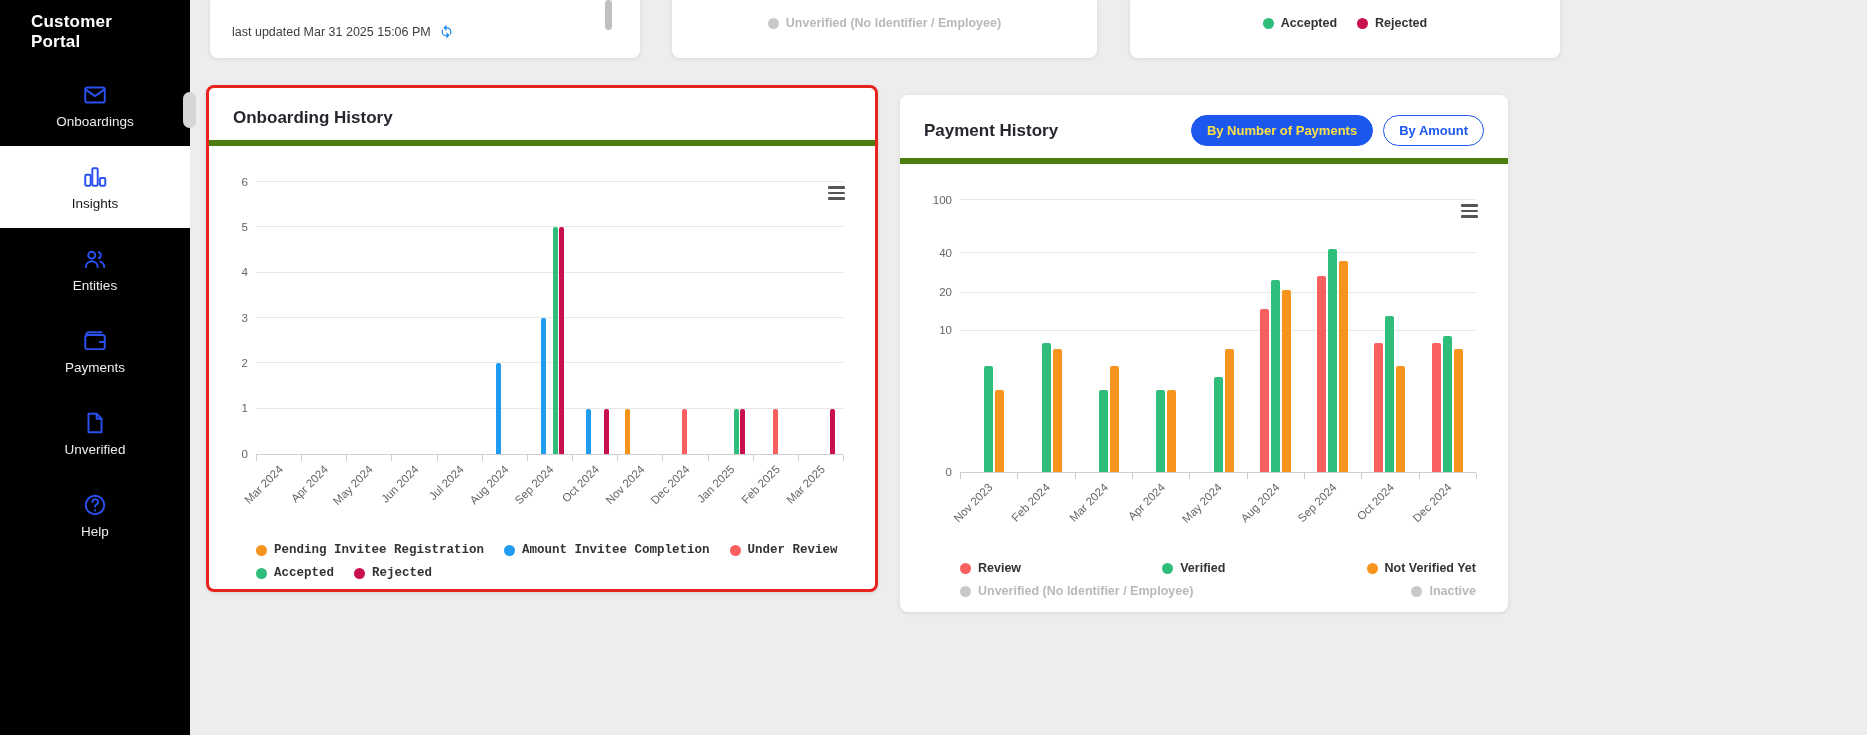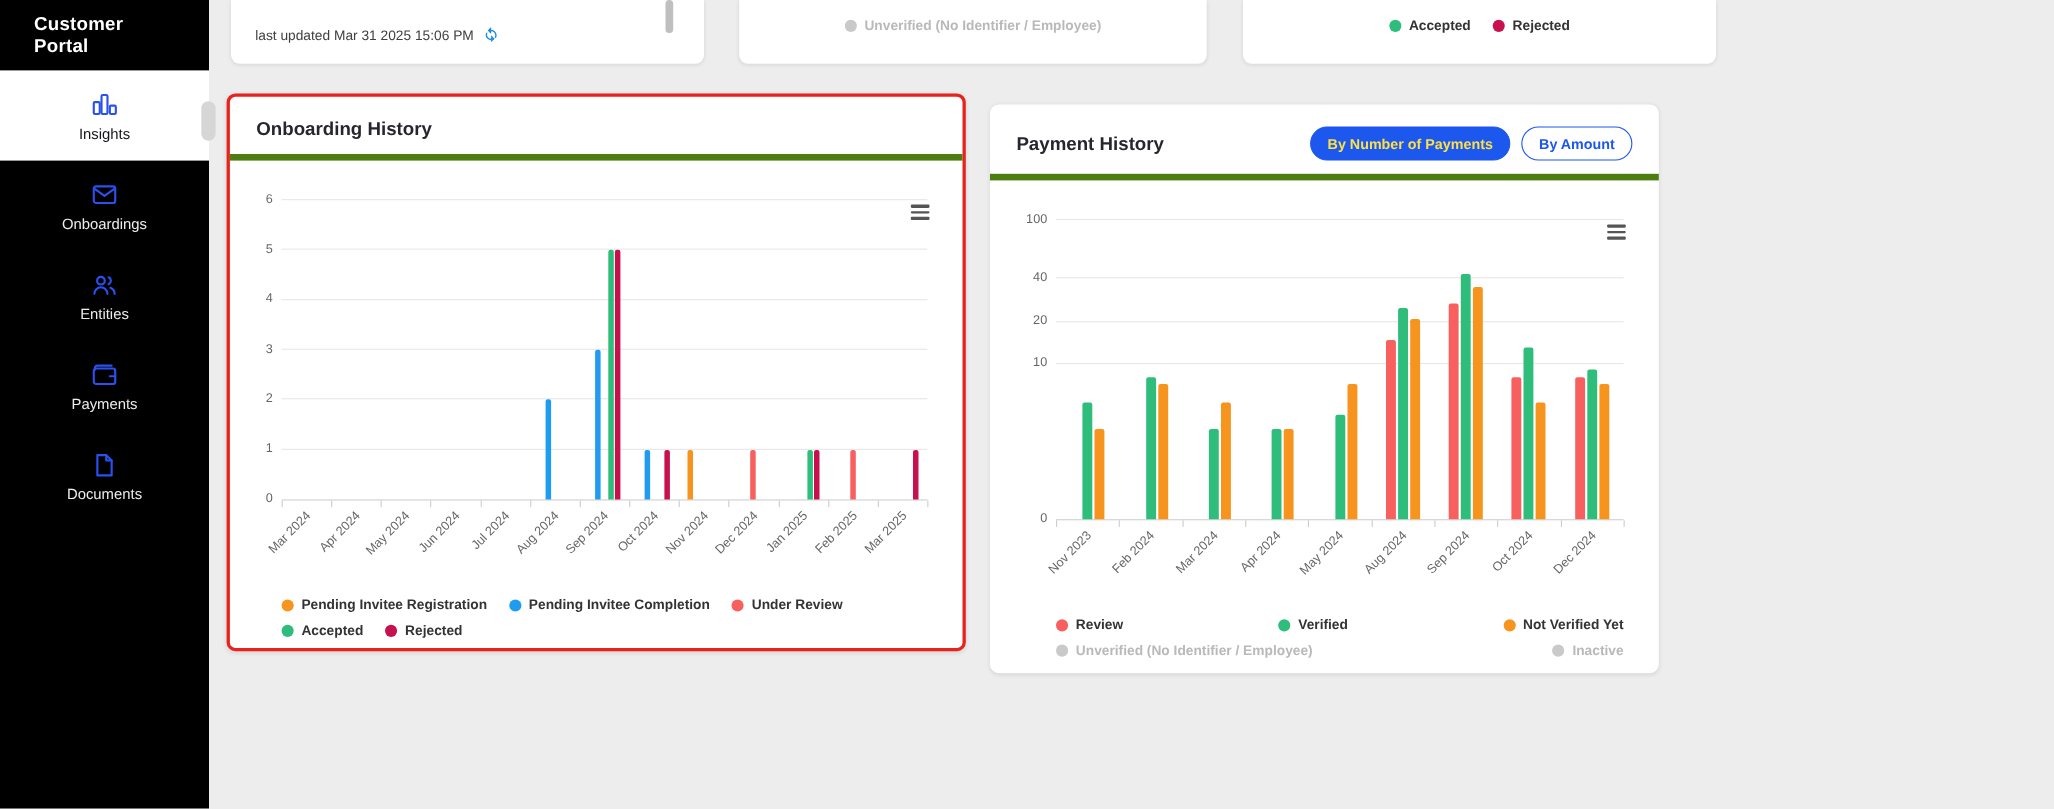--- a/index.html
+++ b/index.html
@@ -49,53 +49,53 @@
   .gridline{position:absolute;left:0;right:0;height:1px;background:#e7e7e7;}
   .ytick{position:absolute;left:-46px;width:38px;text-align:right;font-size:11.5px;color:#666;transform:translateY(50%);line-height:1;}
   .bar{position:absolute;bottom:0;border-radius:2px 2px 0 0;z-index:2;cursor:pointer;}
   .xaxis{position:relative;height:72px;}
   .tickmark{position:absolute;top:0;width:1px;height:6px;background:#ccc;}
   .xlabel-anchor{position:absolute;top:0;width:0;height:0;}
   .xlabel{position:absolute;right:2px;top:8px;transform:rotate(-45deg);transform-origin:100% 0;font-size:11.5px;color:#666;white-space:nowrap;}
 
   
   .legend{display:flex;flex-wrap:wrap;column-gap:20px;row-gap:9px;width:fit-content;margin:16px auto 0;}
-  .chart-onboarding .legend{max-width:600px;}
+  .chart-onboarding .legend{max-width:600px;font-family:Liberation Mono, monospace;}
   .chart-payments .legend{max-width:560px;justify-content:space-between;}
   .legend-item{display:inline-flex;align-items:center;gap:7px;cursor:pointer;}
   .legend-dot{width:11px;height:11px;border-radius:50%;flex:0 0 auto;}
   .legend-label{font-size:12.5px;font-weight:700;color:#333;}
   .legend-item.disabled .legend-label{color:#b9b9b9;}
 </style>
 </head>
 <body>
 
 <div class="app">
 
   <aside class="sidebar">
     <div class="sidebar-title">Customer Portal</div>
     <nav class="nav">
+        <div class="nav-item">
+          <span class="nav-icon">
+            <svg width="26" height="26" viewBox="0 0 24 24" fill="none" stroke="#2B50F0" stroke-width="1.8" stroke-linecap="round" stroke-linejoin="round">
+              <rect x="3" y="5" width="18" height="14" rx="2"></rect>
+              <path d="M3.5 7l8.5 6 8.5-6"></path>
+            </svg>
+          </span>
+          <span class="nav-label">Onboardings</span>
+        </div>
         <div class="nav-item active">
           <span class="nav-icon">
             <svg width="26" height="26" viewBox="0 0 24 24" fill="none" stroke="#2B50F0" stroke-width="1.8" stroke-linecap="round" stroke-linejoin="round">
               <rect x="9.5" y="4" width="5" height="16" rx="1"></rect>
               <rect x="3" y="10" width="5" height="10" rx="1"></rect>
               <rect x="16.5" y="13" width="5" height="7" rx="1"></rect>
             </svg>
           </span>
           <span class="nav-label">Insights</span>
-        </div>
-        <div class="nav-item">
-          <span class="nav-icon">
-            <svg width="26" height="26" viewBox="0 0 24 24" fill="none" stroke="#2B50F0" stroke-width="1.8" stroke-linecap="round" stroke-linejoin="round">
-              <rect x="3" y="5" width="18" height="14" rx="2"></rect>
-              <path d="M3.5 7l8.5 6 8.5-6"></path>
-            </svg>
-          </span>
-          <span class="nav-label">Onboardings</span>
         </div>
         <div class="nav-item">
           <span class="nav-icon">
             <svg width="26" height="26" viewBox="0 0 24 24" fill="none" stroke="#2B50F0" stroke-width="1.8" stroke-linecap="round" stroke-linejoin="round">
               <circle cx="9" cy="8.5" r="3.2"></circle>
               <path d="M3.5 19.5c0-3 2.5-5.5 5.5-5.5s5.5 2.5 5.5 5.5"></path>
               <path d="M15.5 5.6a3.2 3.2 0 0 1 0 5.8"></path>
               <path d="M17 14.4c2 .9 3.5 2.8 3.5 5.1"></path>
             </svg>
           </span>
@@ -111,21 +111,31 @@
           </span>
           <span class="nav-label">Payments</span>
         </div>
         <div class="nav-item">
           <span class="nav-icon">
             <svg width="26" height="26" viewBox="0 0 24 24" fill="none" stroke="#2B50F0" stroke-width="1.8" stroke-linecap="round" stroke-linejoin="round">
               <path d="M6 3.5h7.5L18 8v12.5H6z"></path>
               <path d="M13.5 3.5V8H18"></path>
             </svg>
           </span>
-          <span class="nav-label">Documents</span>
+          <span class="nav-label">Unverified</span>
+        </div>
+        <div class="nav-item">
+          <span class="nav-icon">
+            <svg width="26" height="26" viewBox="0 0 24 24" fill="none" stroke="#2B50F0" stroke-width="1.8" stroke-linecap="round" stroke-linejoin="round">
+              <circle cx="12" cy="12" r="8.5"></circle>
+              <path d="M9.6 9.2a2.6 2.6 0 1 1 3.6 2.4c-.8.35-1.2.9-1.2 1.8"></path>
+              <circle cx="12" cy="17" r="1" fill="#2B50F0" stroke="none"></circle>
+            </svg>
+          </span>
+          <span class="nav-label">Help</span>
         </div>
       </nav>
   </aside>
   <div class="collapse-handle"></div>
 
   <main class="main">
 
     <section class="card card-a">
       <div class="last-updated-row">
         <span class="last-updated-text">last updated Mar 31 2025 15:06 PM</span>
@@ -252,21 +262,21 @@
               <span class="xlabel">Mar 2025</span>
             </div>
           </div>
         <div class="legend">
             <span class="legend-item">
               <span class="legend-dot" style="background: rgb(247, 148, 29);"></span>
               <span class="legend-label">Pending Invitee Registration</span>
             </span>
             <span class="legend-item">
               <span class="legend-dot" style="background: rgb(31, 156, 239);"></span>
-              <span class="legend-label">Pending Invitee Completion</span>
+              <span class="legend-label">Amount Invitee Completion</span>
             </span>
             <span class="legend-item">
               <span class="legend-dot" style="background: rgb(248, 95, 95);"></span>
               <span class="legend-label">Under Review</span>
             </span>
             <span class="legend-item">
               <span class="legend-dot" style="background: rgb(46, 189, 123);"></span>
               <span class="legend-label">Accepted</span>
             </span>
             <span class="legend-item">

